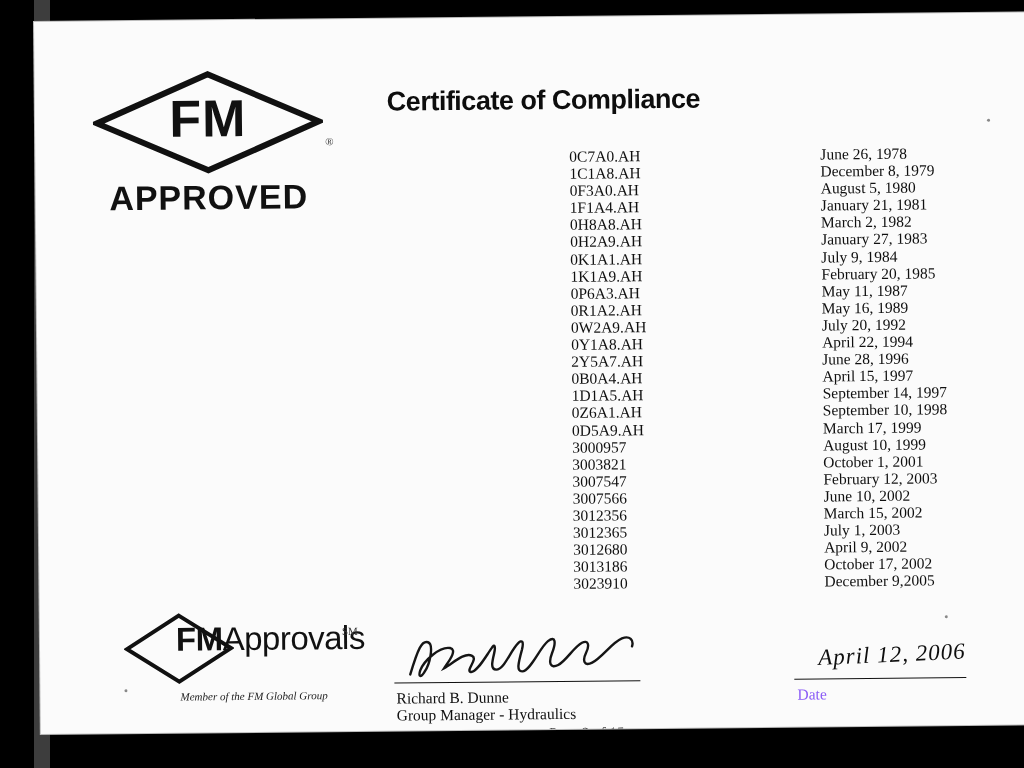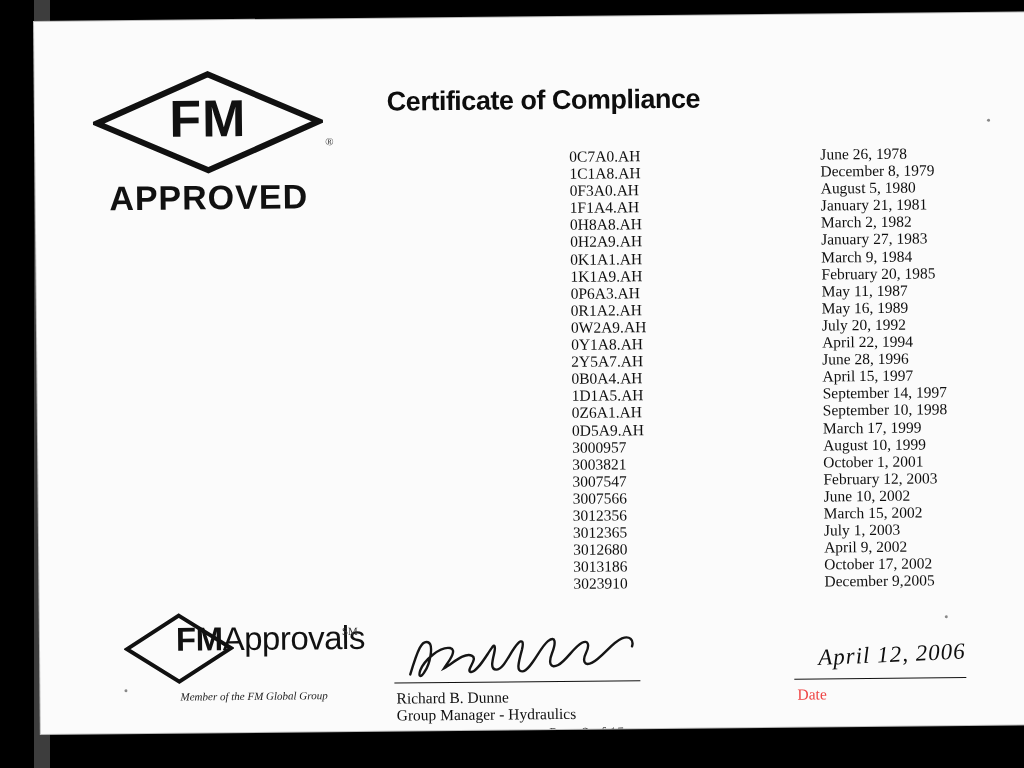--- a/index.html
+++ b/index.html
@@ -208,21 +208,21 @@
     left: 754px;
     top: 664px;
     width: 172px;
     border-top: 1.4px solid #111;
   }
   #date-label {
     position: absolute;
     left: 757px;
     top: 671px;
     font-size: 15.5px;
-    color: #ef4444;
+    color: #8b5cf6;
   }
   #date-written {
     position: absolute;
     left: 778px;
     top: 628px;
     font-family: "Liberation Serif", serif;
     font-style: italic;
     font-size: 23px;
     color: #0e0e0e;
     letter-spacing: 1px;
@@ -267,21 +267,21 @@
 
       <div id="doc-title">Certificate of Compliance</div>
 
       <div id="approvals">
           <div class="row"><span class="cert">0C7A0.AH</span><span class="date">June 26, 1978</span></div>
           <div class="row"><span class="cert">1C1A8.AH</span><span class="date">December 8, 1979</span></div>
           <div class="row"><span class="cert">0F3A0.AH</span><span class="date">August 5, 1980</span></div>
           <div class="row"><span class="cert">1F1A4.AH</span><span class="date">January 21, 1981</span></div>
           <div class="row"><span class="cert">0H8A8.AH</span><span class="date">March 2, 1982</span></div>
           <div class="row"><span class="cert">0H2A9.AH</span><span class="date">January 27, 1983</span></div>
-          <div class="row"><span class="cert">0K1A1.AH</span><span class="date">March 9, 1984</span></div>
+          <div class="row"><span class="cert">0K1A1.AH</span><span class="date">July 9, 1984</span></div>
           <div class="row"><span class="cert">1K1A9.AH</span><span class="date">February 20, 1985</span></div>
           <div class="row"><span class="cert">0P6A3.AH</span><span class="date">May 11, 1987</span></div>
           <div class="row"><span class="cert">0R1A2.AH</span><span class="date">May 16, 1989</span></div>
           <div class="row"><span class="cert">0W2A9.AH</span><span class="date">July 20, 1992</span></div>
           <div class="row"><span class="cert">0Y1A8.AH</span><span class="date">April 22, 1994</span></div>
           <div class="row"><span class="cert">2Y5A7.AH</span><span class="date">June 28, 1996</span></div>
           <div class="row"><span class="cert">0B0A4.AH</span><span class="date">April 15, 1997</span></div>
           <div class="row"><span class="cert">1D1A5.AH</span><span class="date">September 14, 1997</span></div>
           <div class="row"><span class="cert">0Z6A1.AH</span><span class="date">September 10, 1998</span></div>
           <div class="row"><span class="cert">0D5A9.AH</span><span class="date">March 17, 1999</span></div>

